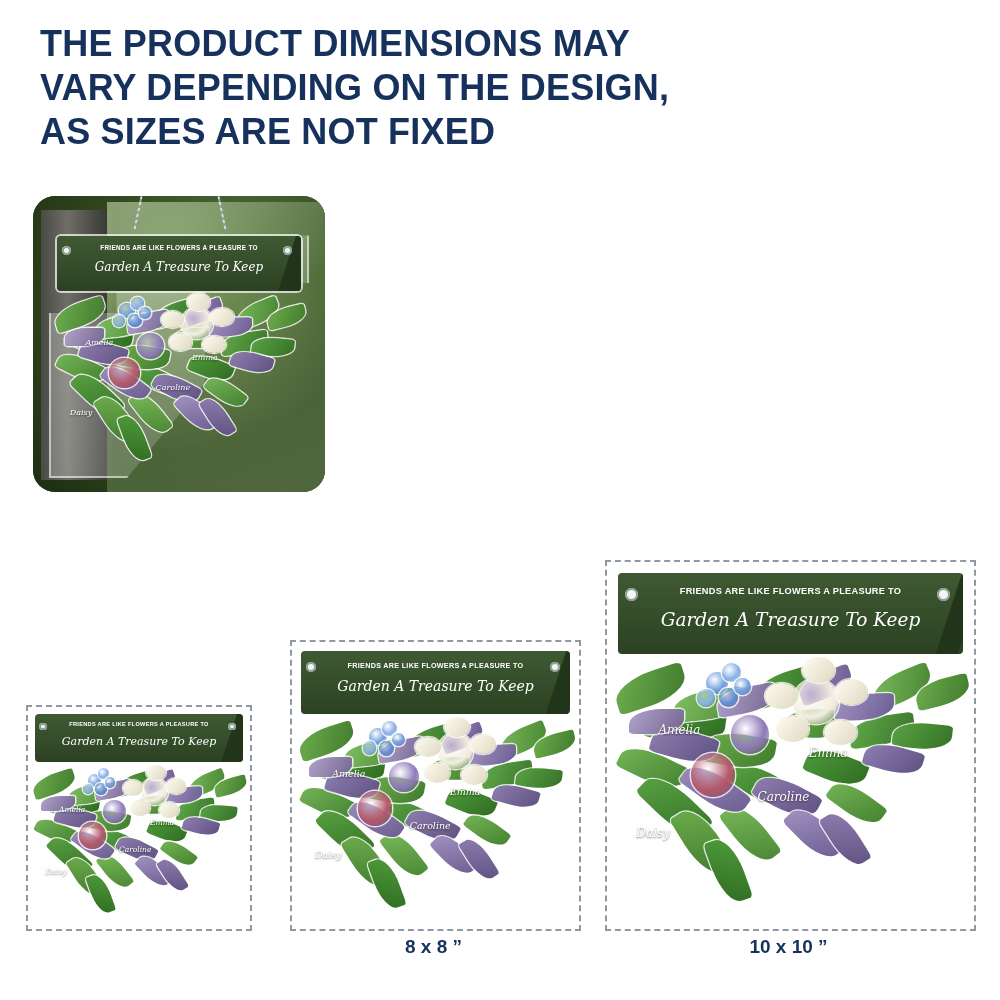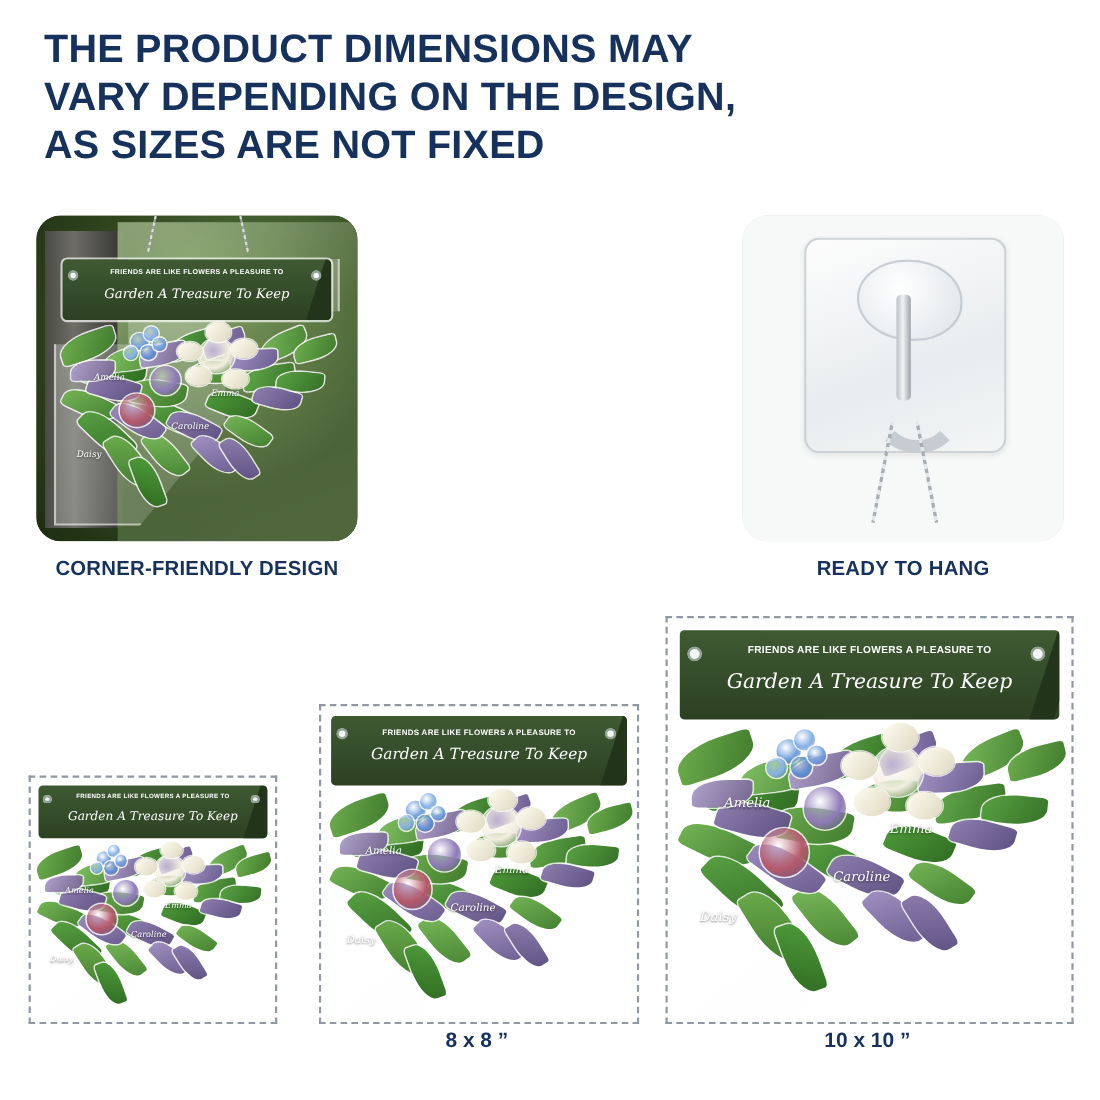--- a/index.html
+++ b/index.html
@@ -318,36 +318,23 @@
               <div class="petal" style="left:59%;top:43%;width:9%;height:7%;background:linear-gradient(130deg,#fffdf2,#ded8c0);"></div>
               <div class="petal" style="left:46%;top:42%;width:9%;height:7%;background:linear-gradient(130deg,#fffdf2,#ded8c0);"></div>
               <div class="petal" style="left:43%;top:33%;width:9%;height:7%;background:linear-gradient(130deg,#fffdf2,#ded8c0);"></div>
               <div class="name" style="left:14%;top:44%;font-size:8px;">Amelia</div>
               <div class="name" style="left:55%;top:50%;font-size:8px;">Emma</div>
               <div class="name" style="left:41%;top:62%;font-size:8px;">Caroline</div>
               <div class="name" style="left:8%;top:72%;font-size:8px;">Daisy</div>
             </div>
         </div>
       </div>
-      <div class="feature-caption">CORNER-FRIENDLY DESIGN</div>
     </div>
 
 
-    <div class="feature">
-      <div class="feature-img">
-        <div class="hookbg"></div>
-        <div class="hook-pad"></div>
-        <div class="hook-blob"></div>
-        <div class="hook-metal"></div>
-        <div class="hook-curve"></div>
-        <div class="hook-chain" style="left:126px; top:186px; height:94px; transform:rotate(11deg);"></div>
-        <div class="hook-chain" style="left:166px; top:186px; height:94px; transform:rotate(-11deg);"></div>
-      </div>
-      <div class="feature-caption">READY TO HANG</div>
-    </div>
 
   </div>
 
   <div class="sizes">
 
     <div class="size-box" style="left:26px; top:157px; width:222px; height:222px;">
       <div class="suncatcher" id="sc-6" style="left:0;top:0;width:100%;height:100%;">
           <div style="position:absolute;inset:0;background:linear-gradient(140deg,rgba(255,255,255,.30),rgba(240,245,255,.12));clip-path:polygon(0 100%, 0 34%, 26% 34%, 26% 3%, 100% 3%, 100% 22%, 60% 22%, 60% 62%, 30% 100%);box-shadow:inset 0 0 0 2px rgba(255,255,255,.55);"></div>
           <div class="sc-banner">
             <div class="sc-line1" style="font-size:5.6px">FRIENDS ARE LIKE FLOWERS A PLEASURE TO</div>

